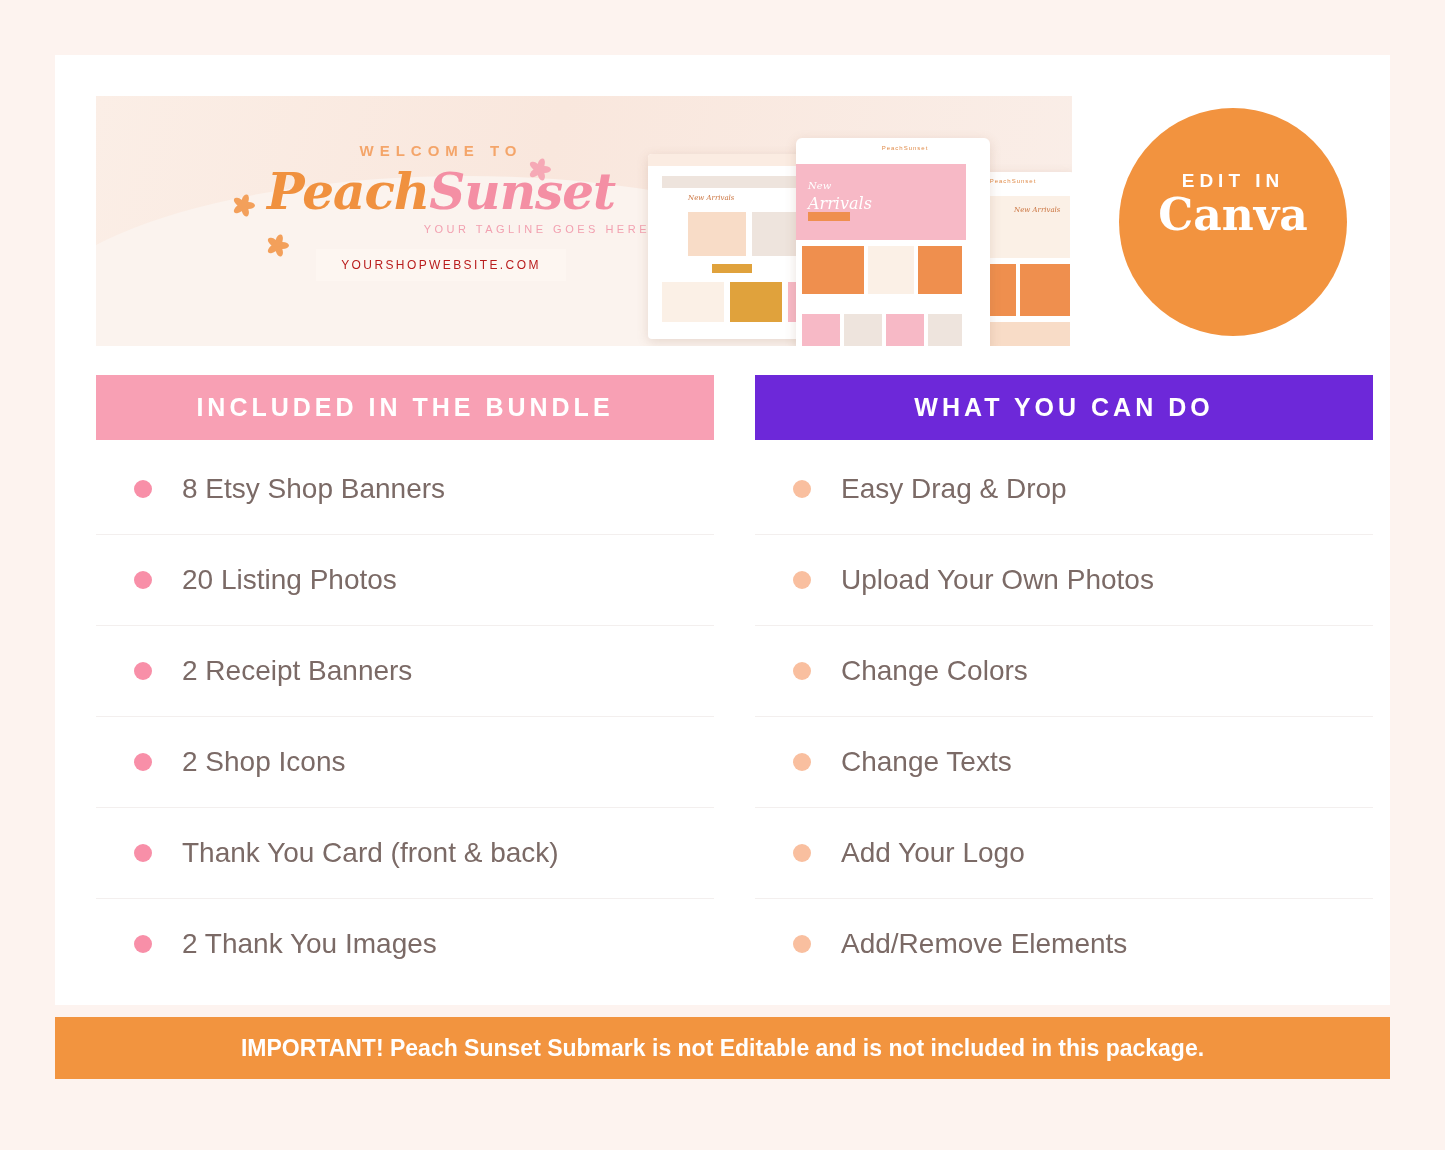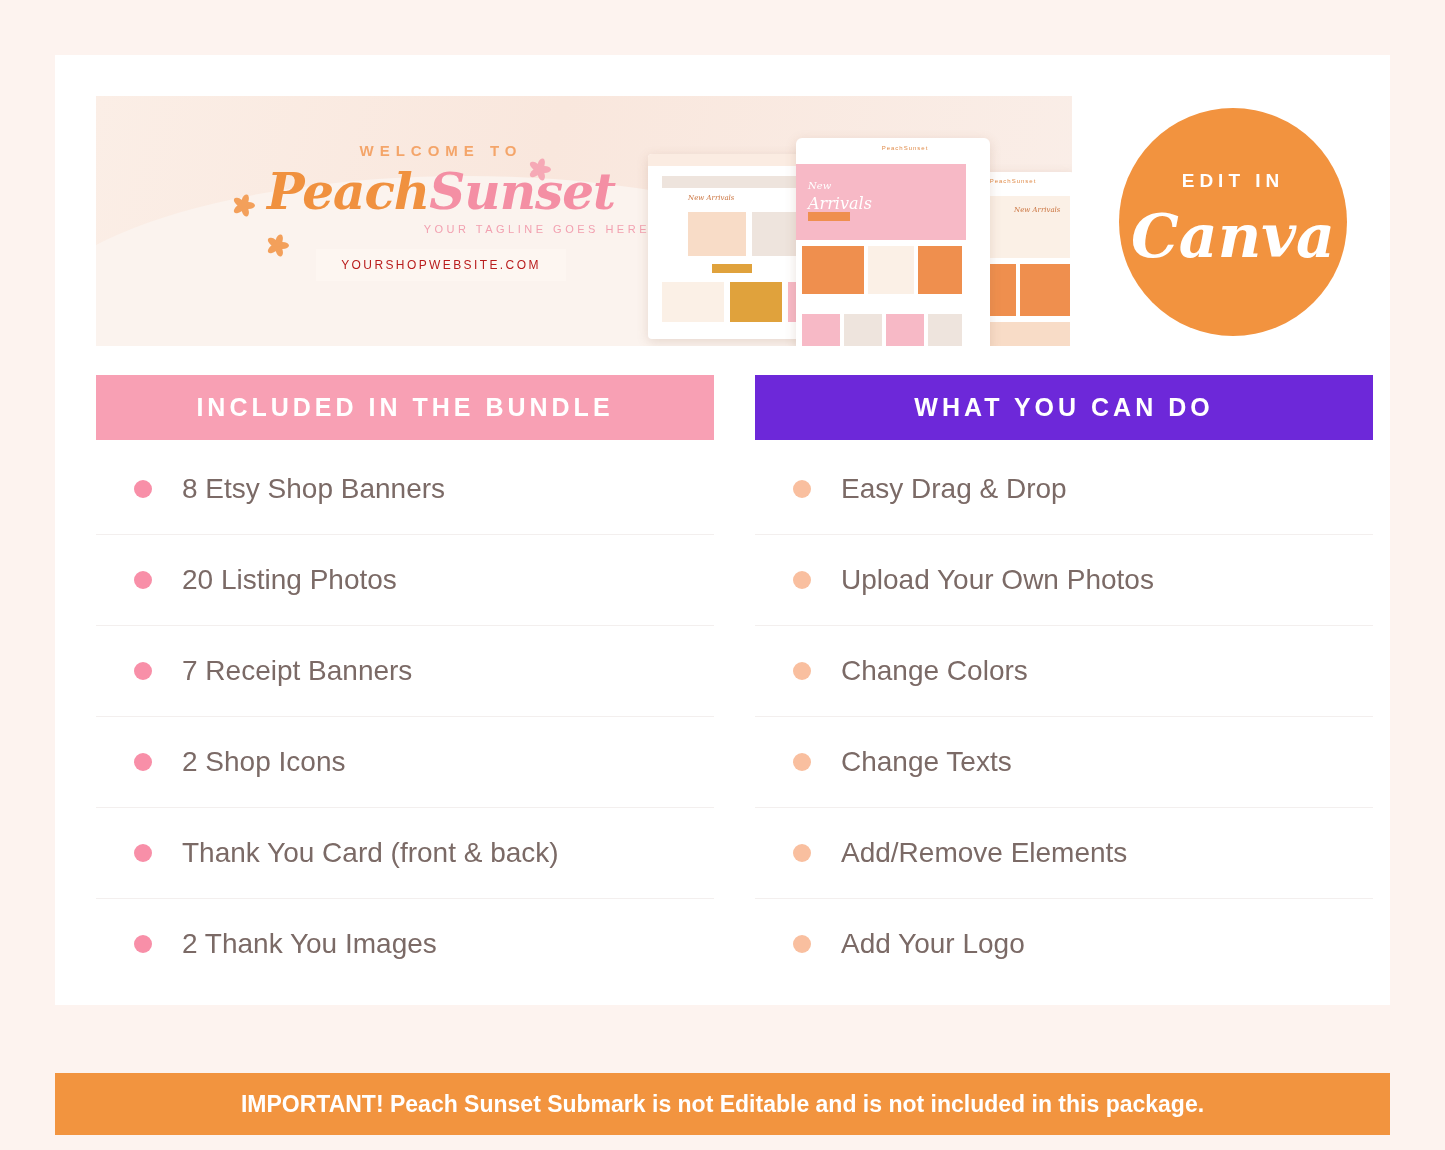--- a/index.html
+++ b/index.html
@@ -167,25 +167,24 @@
     color: #ffffff;
     text-align: center;
   }
   .canva-top {
     margin-top: 62px;
     font-size: 19px;
     letter-spacing: 5px;
     font-weight: bold;
   }
   .canva-word {
-    margin-top: 14px;
+    margin-top: 1px;
     font-family: "DejaVu Serif", serif;
-    font-style: italic;
-    font-weight: bold;
-    font-size: 60px;
+    font-weight: bold;
+    font-size: 44px;
     line-height: 1;
   }
 
   
   .col { position: absolute; top: 320px; width: 618px; }
   .col.left { left: 41px; }
   .col.right { left: 700px; }
 
   .col-header {
     height: 65px;
@@ -221,21 +220,21 @@
     margin-left: 30px;
     font-size: 28px;
     color: #7b6a66;
     text-align: right;
   }
 
   
   .footer {
     position: absolute;
     left: 0;
-    top: 1018px;
+    top: 962px;
     width: 1335px;
     height: 62px;
     background: #f2943f;
     color: #ffffff;
     display: flex;
     align-items: center;
     justify-content: center;
     font-size: 23px;
     font-weight: bold;
   }
@@ -332,21 +331,21 @@
         <div class="list-item">
           <span class="dot"></span>
           <span class="item-label">8 Etsy Shop Banners</span>
         </div>
         <div class="list-item">
           <span class="dot"></span>
           <span class="item-label">20 Listing Photos</span>
         </div>
         <div class="list-item">
           <span class="dot"></span>
-          <span class="item-label">7 Receipt Banners</span>
+          <span class="item-label">2 Receipt Banners</span>
         </div>
         <div class="list-item">
           <span class="dot"></span>
           <span class="item-label">2 Shop Icons</span>
         </div>
         <div class="list-item">
           <span class="dot"></span>
           <span class="item-label">Thank You Card (front &amp; back)</span>
         </div>
         <div class="list-item">
@@ -370,25 +369,25 @@
         <div class="list-item">
           <span class="dot"></span>
           <span class="item-label">Change Colors</span>
         </div>
         <div class="list-item">
           <span class="dot"></span>
           <span class="item-label">Change Texts</span>
         </div>
         <div class="list-item">
           <span class="dot"></span>
+          <span class="item-label">Add Your Logo</span>
+        </div>
+        <div class="list-item">
+          <span class="dot"></span>
           <span class="item-label">Add/Remove Elements</span>
-        </div>
-        <div class="list-item">
-          <span class="dot"></span>
-          <span class="item-label">Add Your Logo</span>
         </div>
       </div>
     </div>
 
   </div>
 
   <div class="footer">IMPORTANT! Peach Sunset Submark is not Editable and is not included in this package.</div>
 </div>
 
 </body></html>

